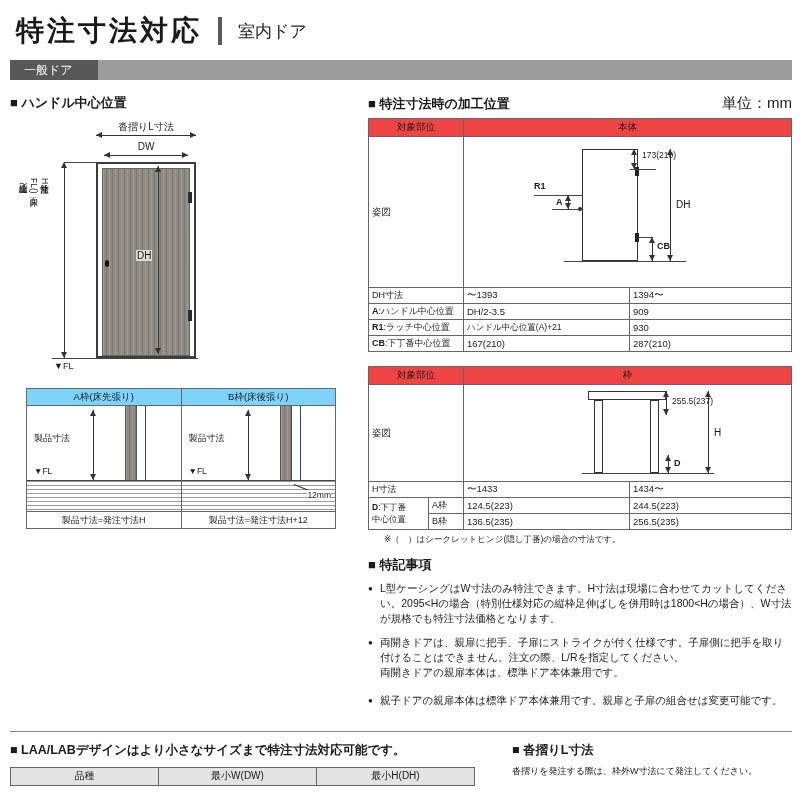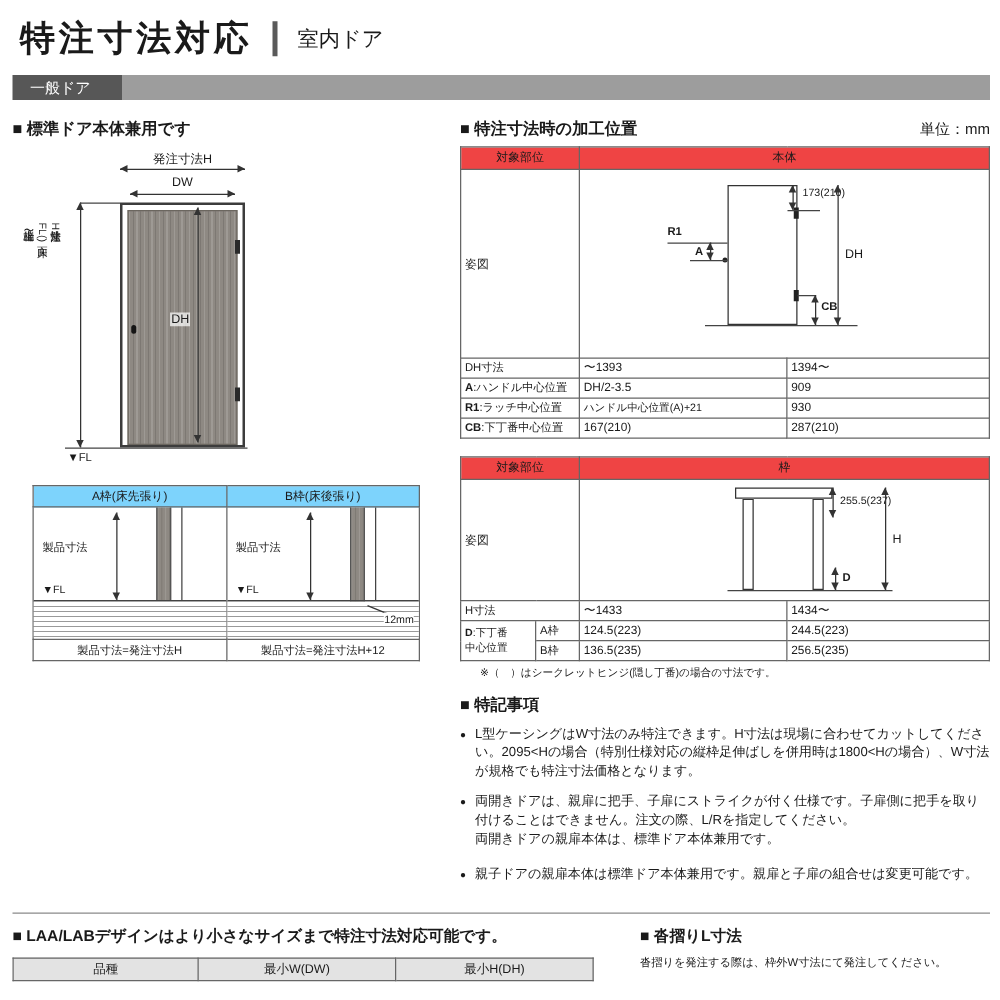--- a/index.html
+++ b/index.html
@@ -12,21 +12,21 @@
   .hdr-div{width:4px;height:28px;background:#5a5a5a;}
   .subtitle{font-size:17px;}
   .catbar{margin-top:10px;height:20px;line-height:20px;color:#fff;font-size:12px;padding-left:14px;
     background:linear-gradient(to right,#575757 0,#575757 88px,#9d9d9d 88px,#9d9d9d 100%);}
 
   .main{display:flex;gap:16px;margin-top:14px;}
   .col-l{flex:0 0 342px;}
   .col-r{flex:1;min-width:0;}
   .sec-h{font-size:13px;font-weight:bold;}
   .h-row{display:flex;justify-content:space-between;align-items:flex-end;margin-bottom:5px;}
-  .unit{font-size:12px;}
+  .unit{font-size:15px;}
 
   
   .abs{position:absolute;}
   .hl{position:absolute;height:1px;background:#444;}
   .vl{position:absolute;width:1px;background:#444;}
   .ha,.va{position:absolute;background:#333;}
   .ha{height:1px;}
   .va{width:1px;}
   .ha::before,.ha::after,.va::before,.va::after{content:"";position:absolute;width:0;height:0;border:solid transparent;}
   .ha::before{left:0;top:-3px;border-width:3.5px 6px 3.5px 0;border-right-color:#333;}
@@ -97,24 +97,24 @@
     <span class="hdr-div"></span>
     <span class="subtitle">室内ドア</span>
   </div>
   <div class="catbar">
     <span>一般ドア</span>
   </div>
 
   <div class="main">
 
     <div class="col-l">
-      <div class="sec-h">■ 標準ドア本体兼用です</div>
+      <div class="sec-h">■ ハンドル中心位置</div>
 
       <div class="door-diag">
-        <div class="lbl-c" style="left:86px;top:0;width:100px;">発注寸法H</div>
+        <div class="lbl-c" style="left:86px;top:0;width:100px;">沓摺りL寸法</div>
         <div class="ha" style="left:86px;top:15px;width:100px;"></div>
         <div class="lbl-c" style="left:94px;top:21px;width:84px;">DW</div>
         <div class="ha" style="left:94px;top:35px;width:84px;"></div>
 
         <div class="vlabel">
           <span>発注寸法H:</span>
           <span>FL(床面)</span>
           <span>〜上枠上端</span>
         </div>
         <div class="va" style="left:54px;top:42px;height:196px;"></div>

